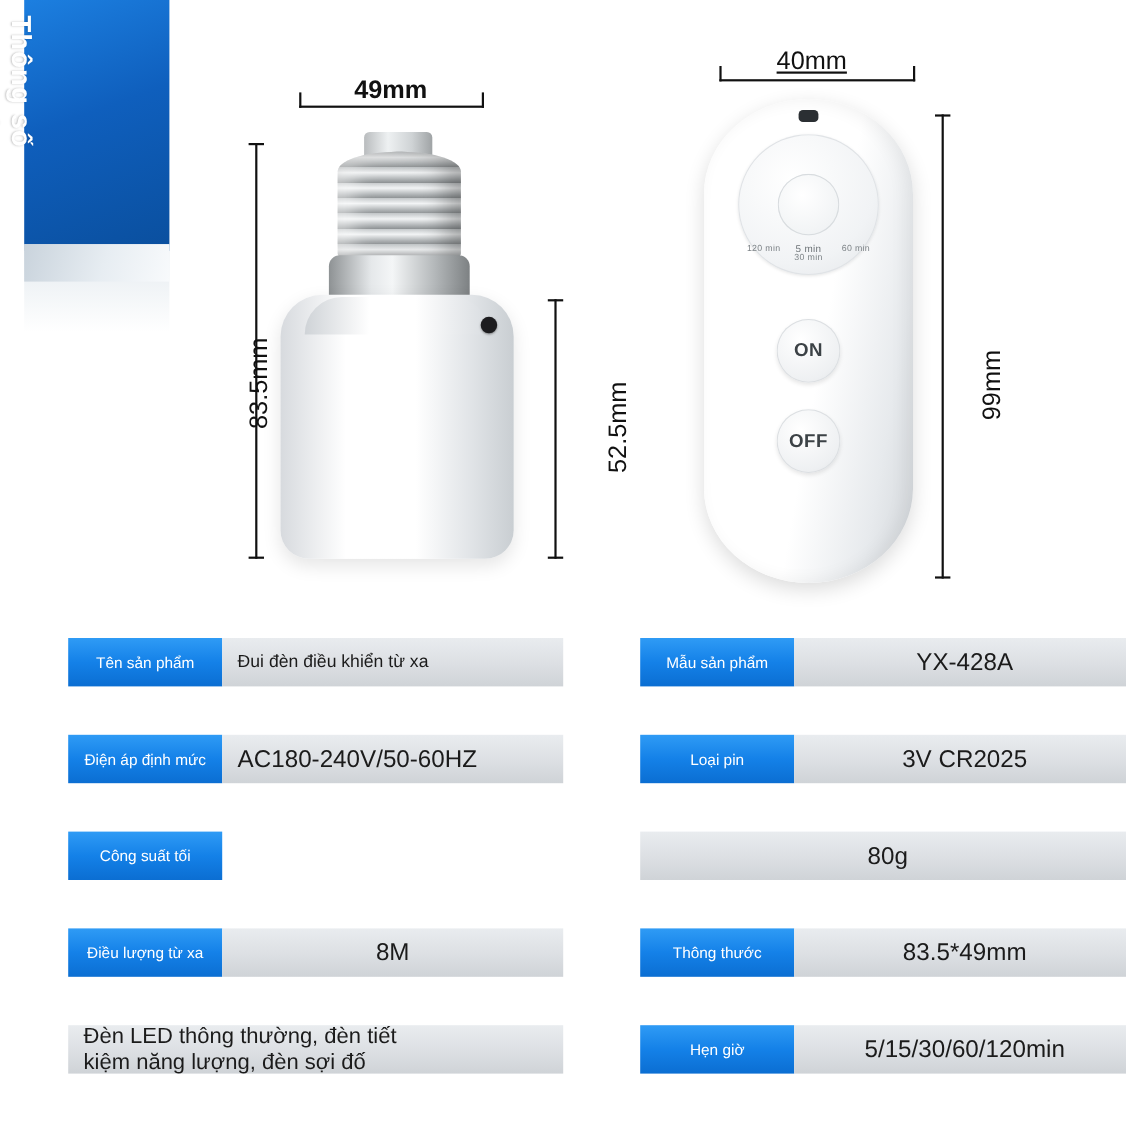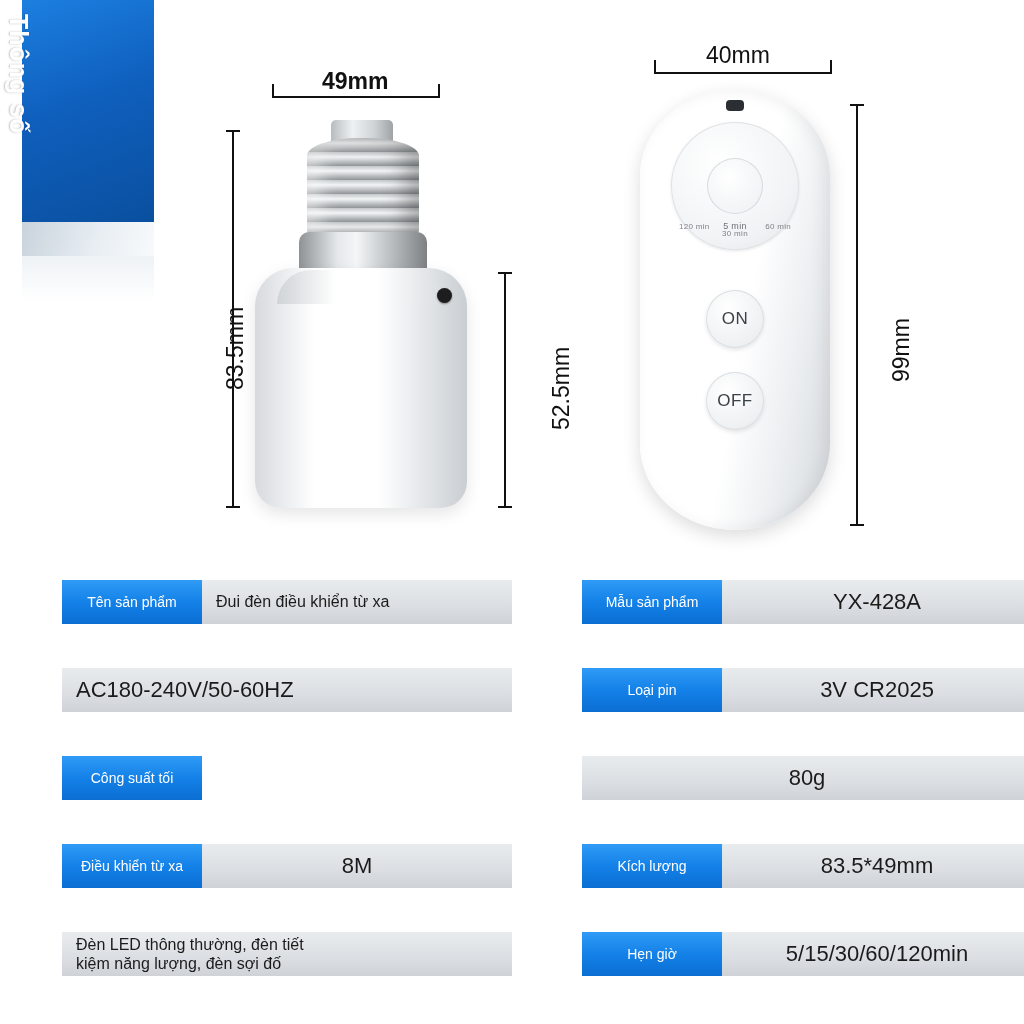--- a/index.html
+++ b/index.html
@@ -181,21 +181,21 @@
     left: 50%;
     width: 58px; height: 58px;
     margin-left: -29px;
     border-radius: 50%;
     background: radial-gradient(circle at 38% 32%, #ffffff, #eef0f2 70%, #e0e3e6 100%);
     box-shadow: inset 0 0 0 1px #dcdfe2, 0 2px 4px rgba(0,0,0,.10);
     display: flex;
     align-items: center;
     justify-content: center;
     font-size: 17px;
-    font-weight: normal;
+    font-weight: bold;
     color: #3c4246;
     letter-spacing: .5px;
   }
   .btn-on  { top: 200px; }
   .btn-off { top: 282px; }
 
   
   .dim-line { position: absolute; background: #111; }
   .dim-h { height: 2px; }
   .dim-v { width: 2px; }
@@ -257,21 +257,21 @@
     display: flex;
     align-items: center;
     padding: 0 14px;
     box-sizing: border-box;
     font-size: 19px;
     line-height: 1.2;
   }
   .spec-val.big    { font-size: 22px; }
   .spec-val.center { justify-content: center; }
   .spec-val.small  { font-size: 16px; }
-  .spec-val.two-line { font-size: 16px; align-items: center; }
+  .spec-val.two-line { font-size: 20px; align-items: center; }
   .spec-val.two-line span { display: block; }
 </style>
 </head>
 <body>
 
 <div class="banner">
   <div class="banner-blue"></div>
   <div class="banner-title">Thông số
 sản phẩm</div>
   <div class="banner-fade"></div>
@@ -314,43 +314,44 @@
         <div class="dial-label dl-center">5 min</div>
       </div>
     </div>
     <div class="btn btn-on">ON</div>
     <div class="btn btn-off">OFF</div>
   </div>
 
   <div class="dim-line dim-h" style="left:654px; top:72px; width:178px;"></div>
   <div class="tick tick-v" style="left:654px; top:60px;"></div>
   <div class="tick tick-v" style="left:830px; top:60px;"></div>
-  <div class="dim-label" style="left:706px; top:42px;">40mm</div>
+  <div class="dim-label" style="left:706px; top:42px;text-decoration:underline;">40mm</div>
 
   <div class="dim-line dim-v" style="left:856px; top:104px; height:422px;"></div>
   <div class="tick tick-h" style="left:850px; top:104px;"></div>
   <div class="tick tick-h" style="left:850px; top:524px;"></div>
   <div class="dim-label vert" style="left:888px; top:382px;">99mm</div>
 </div>
 
 <div class="specs">
 
   <div class="spec-col col-left">
     <div class="spec-row">
       <div class="spec-key">Tên sản phẩm</div>
       <div class="spec-val small">Đui đèn điều khiển từ xa</div>
     </div>
     <div class="spec-row">
+      <div class="spec-key">Điện áp định mức</div>
       <div class="spec-val big">AC180-240V/50-60HZ</div>
     </div>
     <div class="spec-row">
       <div class="spec-key">Công suất tối</div>
     </div>
     <div class="spec-row">
-      <div class="spec-key">Điều khiển từ xa</div>
+      <div class="spec-key">Điều lượng từ xa</div>
       <div class="spec-val big center">8M</div>
     </div>
     <div class="spec-row">
       <div class="spec-val two-line">
         <div>
           <span>Đèn LED thông thường, đèn tiết</span>
           <span>kiệm năng lượng, đèn sợi đố</span>
         </div>
       </div>
     </div>
@@ -362,21 +363,21 @@
       <div class="spec-val big center">YX-428A</div>
     </div>
     <div class="spec-row">
       <div class="spec-key">Loại pin</div>
       <div class="spec-val big center">3V CR2025</div>
     </div>
     <div class="spec-row">
       <div class="spec-val big center">80g</div>
     </div>
     <div class="spec-row">
-      <div class="spec-key">Kích lượng</div>
+      <div class="spec-key">Thông thước</div>
       <div class="spec-val big center">83.5*49mm</div>
     </div>
     <div class="spec-row">
       <div class="spec-key">Hẹn giờ</div>
       <div class="spec-val big center">5/15/30/60/120min</div>
     </div>
   </div>
 
 </div>
 

